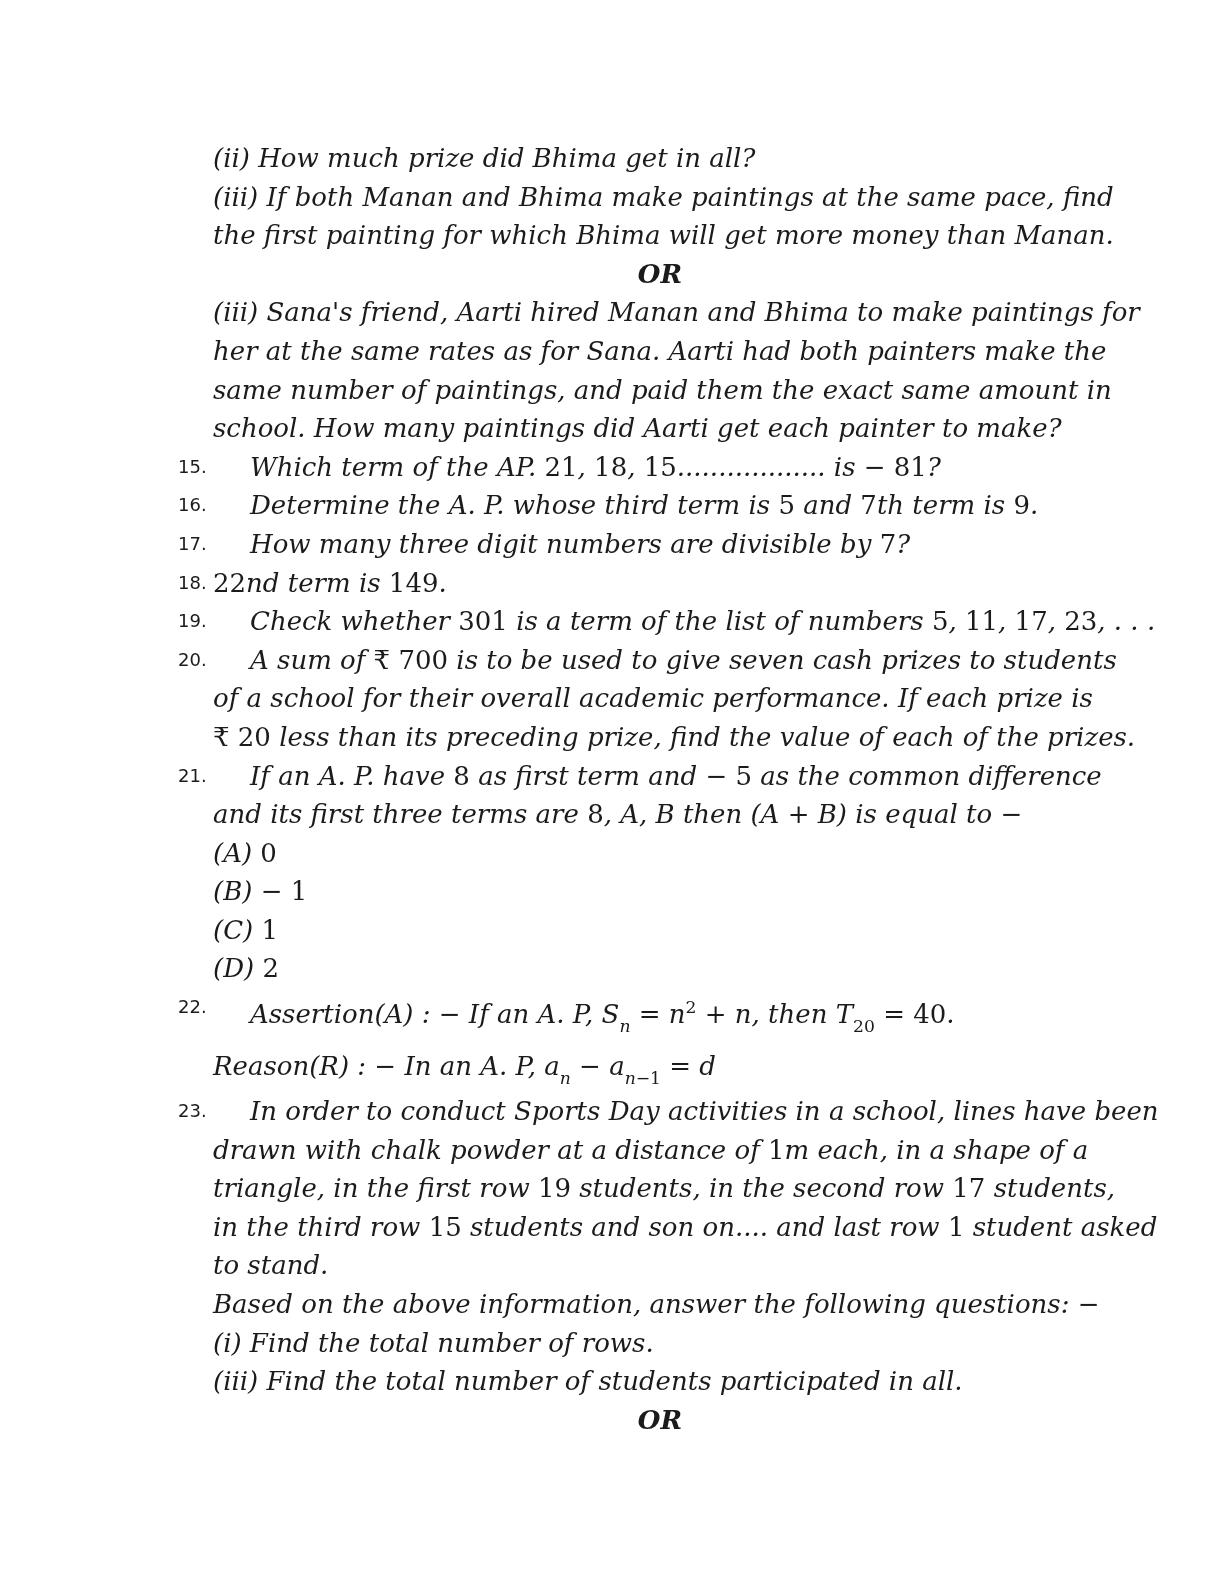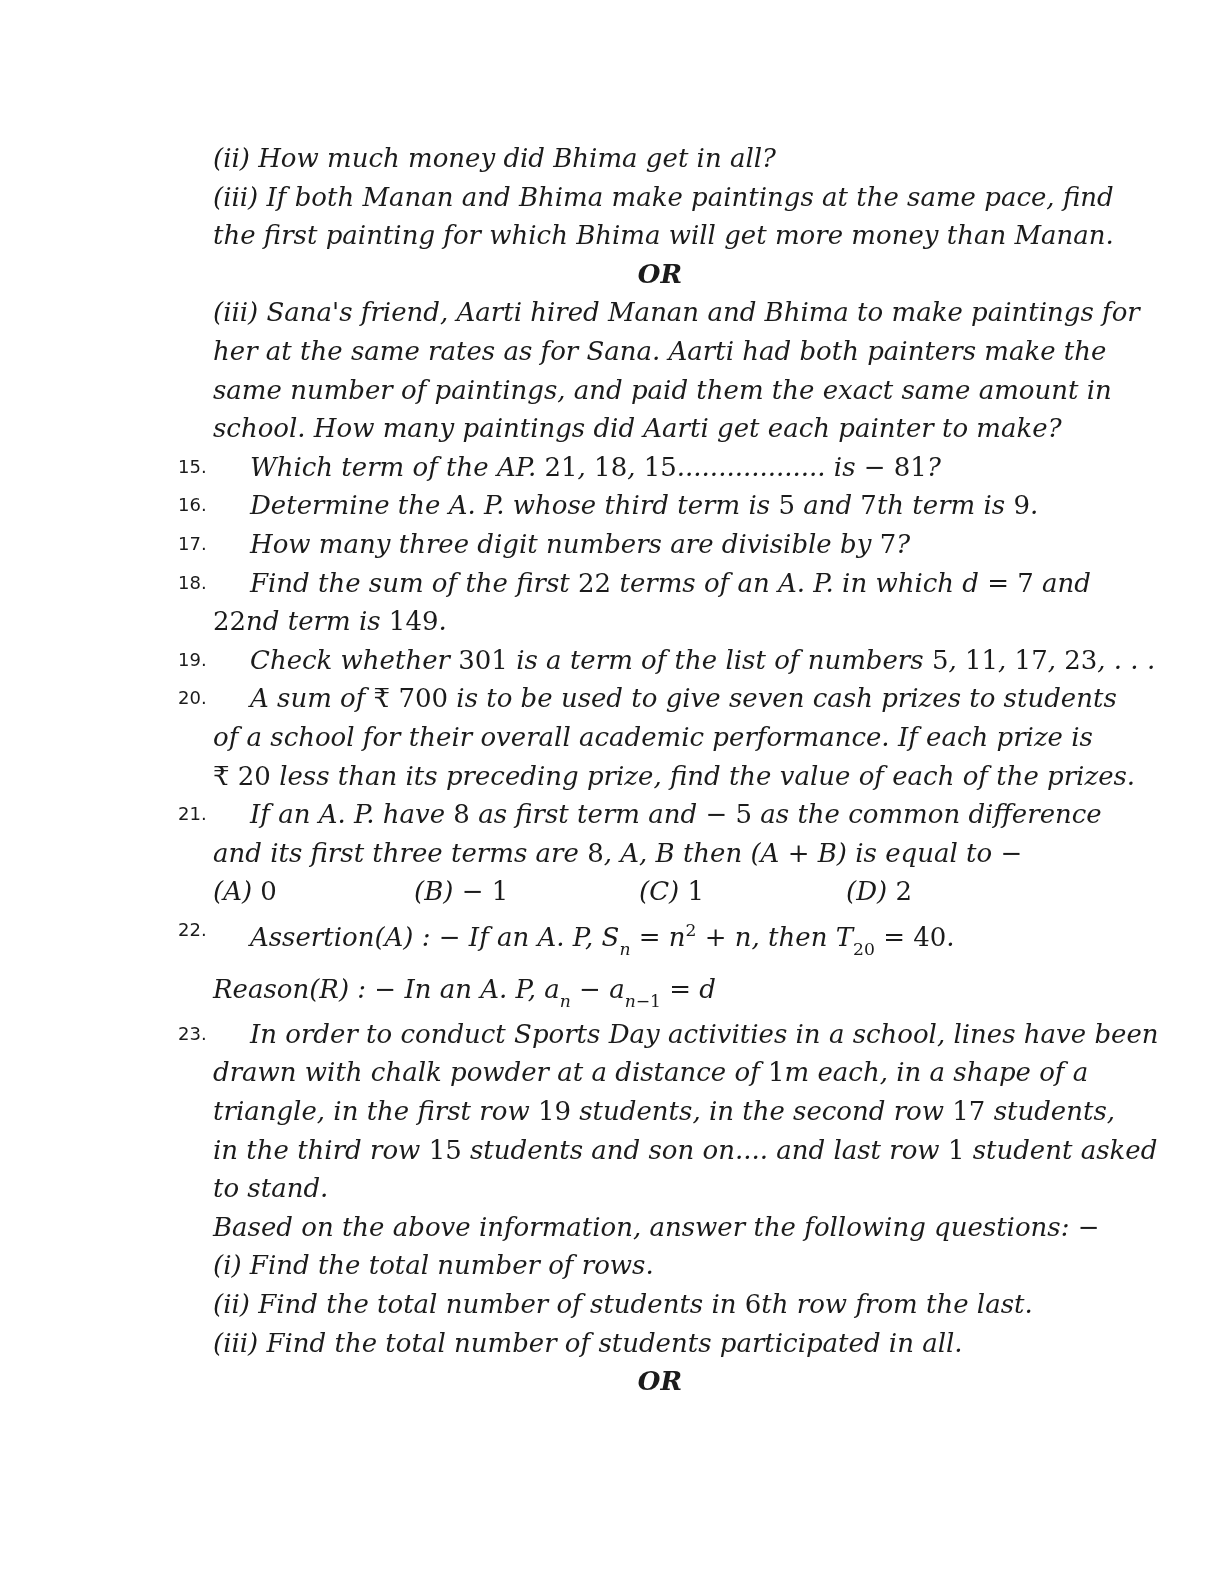--- a/index.html
+++ b/index.html
@@ -27,36 +27,36 @@
     line-height:38.6px;
   }
   .question .line.first { text-indent:37px; }
   .center-line {
     width:894px;
     text-align:center;
     font-size:26px;
     line-height:38.6px;
     font-weight:bold;
   }
-  .options-row { display:flex; }
+  .options-row { display:flex;flex-direction:column; }
   .options-row .opt { display:inline-block; font-size:26px; line-height:38.6px; white-space:nowrap; }
   .options-row .opt:nth-child(1) { width:201px; }
   .options-row .opt:nth-child(2) { width:225px; }
   .options-row .opt:nth-child(3) { width:207px; }
   .math .line { line-height:52px; }
   sub { font-size:66%; vertical-align:-0.55em; line-height:0; }
   sup { font-size:66%; vertical-align:0.6em; line-height:0; }
   .up { font-style:normal; }
 </style>
 </head>
 <body>
 
 <div id="doc">
     <div class="block para">
-      <div class="line">(ii) How much money did Bhima get in all?</div>
+      <div class="line">(ii) How much prize did Bhima get in all?</div>
     </div>
     <div class="block para">
       <div class="line">(iii) If both Manan and Bhima make paintings at the same pace, find</div>
       <div class="line">the first painting for which Bhima will get more money than Manan.</div>
     </div>
     <div class="block center">
       <div class="center-line">OR</div>
     </div>
     <div class="block para">
       <div class="line">(iii) Sana's friend, Aarti hired Manan and Bhima to make paintings for</div>
@@ -71,21 +71,20 @@
     <div class="block question">
       <span class="qnum"><span class="up">16</span>.</span>
       <div class="line first">Determine the A. P. whose third term is <span class="up">5</span> and <span class="up">7</span>th term is <span class="up">9</span>.</div>
     </div>
     <div class="block question">
       <span class="qnum"><span class="up">17</span>.</span>
       <div class="line first">How many three digit numbers are divisible by <span class="up">7</span>?</div>
     </div>
     <div class="block question">
       <span class="qnum"><span class="up">18</span>.</span>
-      <div class="line first">Find the sum of the first <span class="up">22</span> terms of an A. P. in which d <span class="up">=</span> <span class="up">7</span> and</div>
       <div class="line"><span class="up">22</span>nd term is <span class="up">149</span>.</div>
     </div>
     <div class="block question">
       <span class="qnum"><span class="up">19</span>.</span>
       <div class="line first">Check whether <span class="up">301</span> is a term of the list of numbers <span class="up">5</span>, <span class="up">11</span>, <span class="up">17</span>, <span class="up">23</span>, . . .</div>
     </div>
     <div class="block question">
       <span class="qnum"><span class="up">20</span>.</span>
       <div class="line first">A sum of <span class="up">₹</span> <span class="up">700</span> is to be used to give seven cash prizes to students</div>
       <div class="line">of a school for their overall academic performance. If each prize is</div>
@@ -109,19 +108,18 @@
     </div>
     <div class="block question">
       <span class="qnum"><span class="up">23</span>.</span>
       <div class="line first">In order to conduct Sports Day activities in a school, lines have been</div>
       <div class="line">drawn with chalk powder at a distance of <span class="up">1</span>m each, in a shape of a</div>
       <div class="line">triangle, in the first row <span class="up">19</span> students, in the second row <span class="up">17</span> students,</div>
       <div class="line">in the third row <span class="up">15</span> students and son on.... and last row <span class="up">1</span> student asked</div>
       <div class="line">to stand.</div>
       <div class="line">Based on the above information, answer the following questions: <span class="up">−</span></div>
       <div class="line">(i) Find the total number of rows.</div>
-      <div class="line">(ii) Find the total number of students in <span class="up">6</span>th row from the last.</div>
       <div class="line">(iii) Find the total number of students participated in all.</div>
     </div>
     <div class="block center">
       <div class="center-line">OR</div>
     </div>
   </div>
 
 </body></html>

